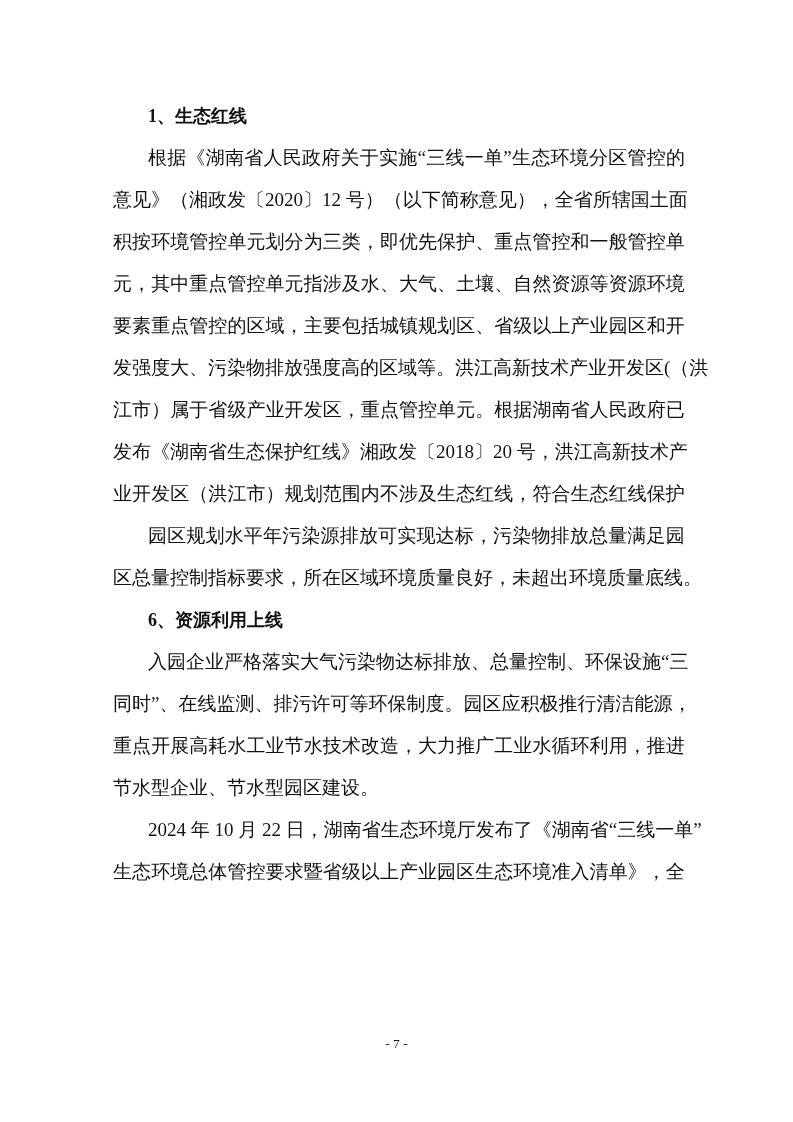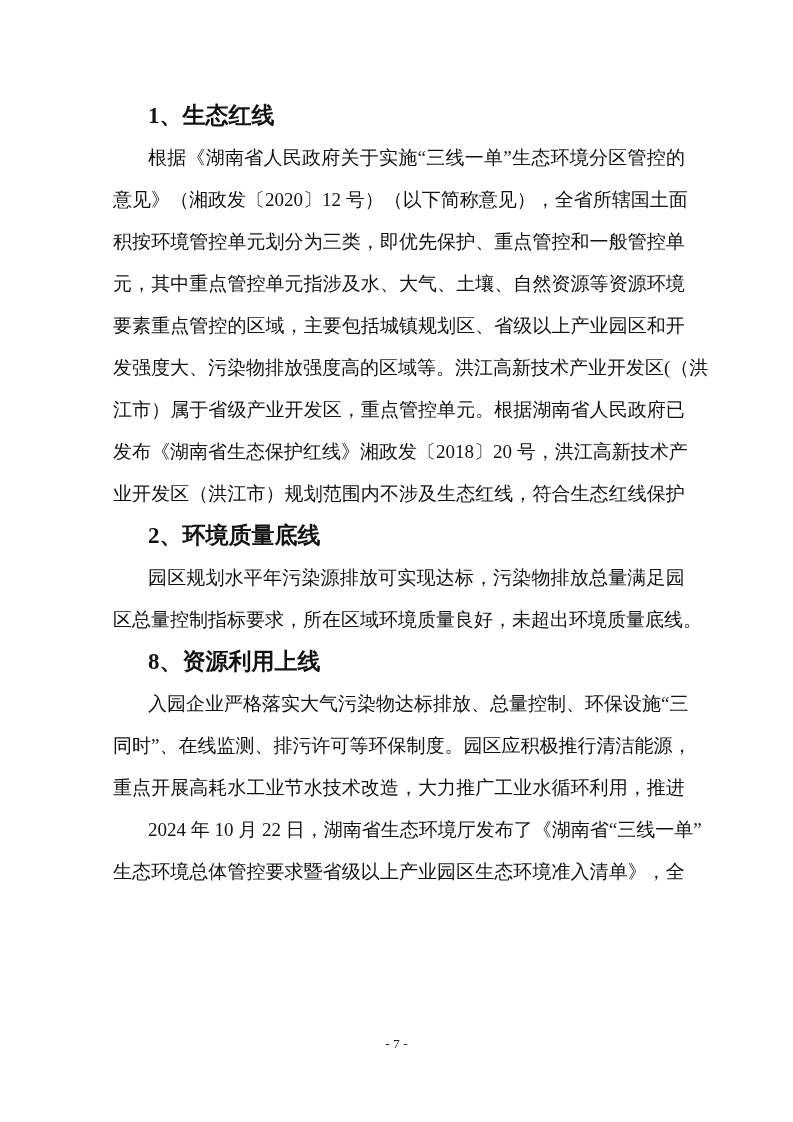--- a/index.html
+++ b/index.html
@@ -36,21 +36,21 @@
   .fill {
     display: flex;
     justify-content: space-between;
     align-items: baseline;
   }
   .fill span { flex: 0 0 auto; }
   .first { padding-left: 35px; }
   .heading {
     font-weight: 700;
     padding-left: 35px;
-    font-size: 23px;
+    font-size: 18px;
   }
   .footer {
     position: absolute;
     top: 1033px;
     left: 0;
     width: 793px;
     height: 22px;
     line-height: 22px;
     text-align: center;
     font-size: 13.5px;
@@ -353,21 +353,20 @@
         <span>，</span>
         <span>符</span>
         <span>合</span>
         <span>生</span>
         <span>态</span>
         <span>红</span>
         <span>线</span>
         <span>保</span>
         <span>护</span>
       </div>
-      <div class="line heading">2、环境质量底线</div>
       <div class="line first fill">
         <span>园</span>
         <span>区</span>
         <span>规</span>
         <span>划</span>
         <span>水</span>
         <span>平</span>
         <span>年</span>
         <span>污</span>
         <span>染</span>
@@ -417,21 +416,21 @@
         <span>超</span>
         <span>出</span>
         <span>环</span>
         <span>境</span>
         <span>质</span>
         <span>量</span>
         <span>底</span>
         <span>线</span>
         <span>。</span>
       </div>
-      <div class="line heading">8、资源利用上线</div>
+      <div class="line heading">6、资源利用上线</div>
       <div class="line first fill">
         <span>入</span>
         <span>园</span>
         <span>企</span>
         <span>业</span>
         <span>严</span>
         <span>格</span>
         <span>落</span>
         <span>实</span>
         <span>大</span>
@@ -514,20 +513,21 @@
         <span>业</span>
         <span>水</span>
         <span>循</span>
         <span>环</span>
         <span>利</span>
         <span>用</span>
         <span>，</span>
         <span>推</span>
         <span>进</span>
       </div>
+      <div class="line">节水型企业、节水型园区建设。</div>
       <div class="line first fill">
         <span>2</span>
         <span>0</span>
         <span>2</span>
         <span>4</span>
         <span>&nbsp;</span>
         <span>年</span>
         <span>&nbsp;</span>
         <span>1</span>
         <span>0</span>

